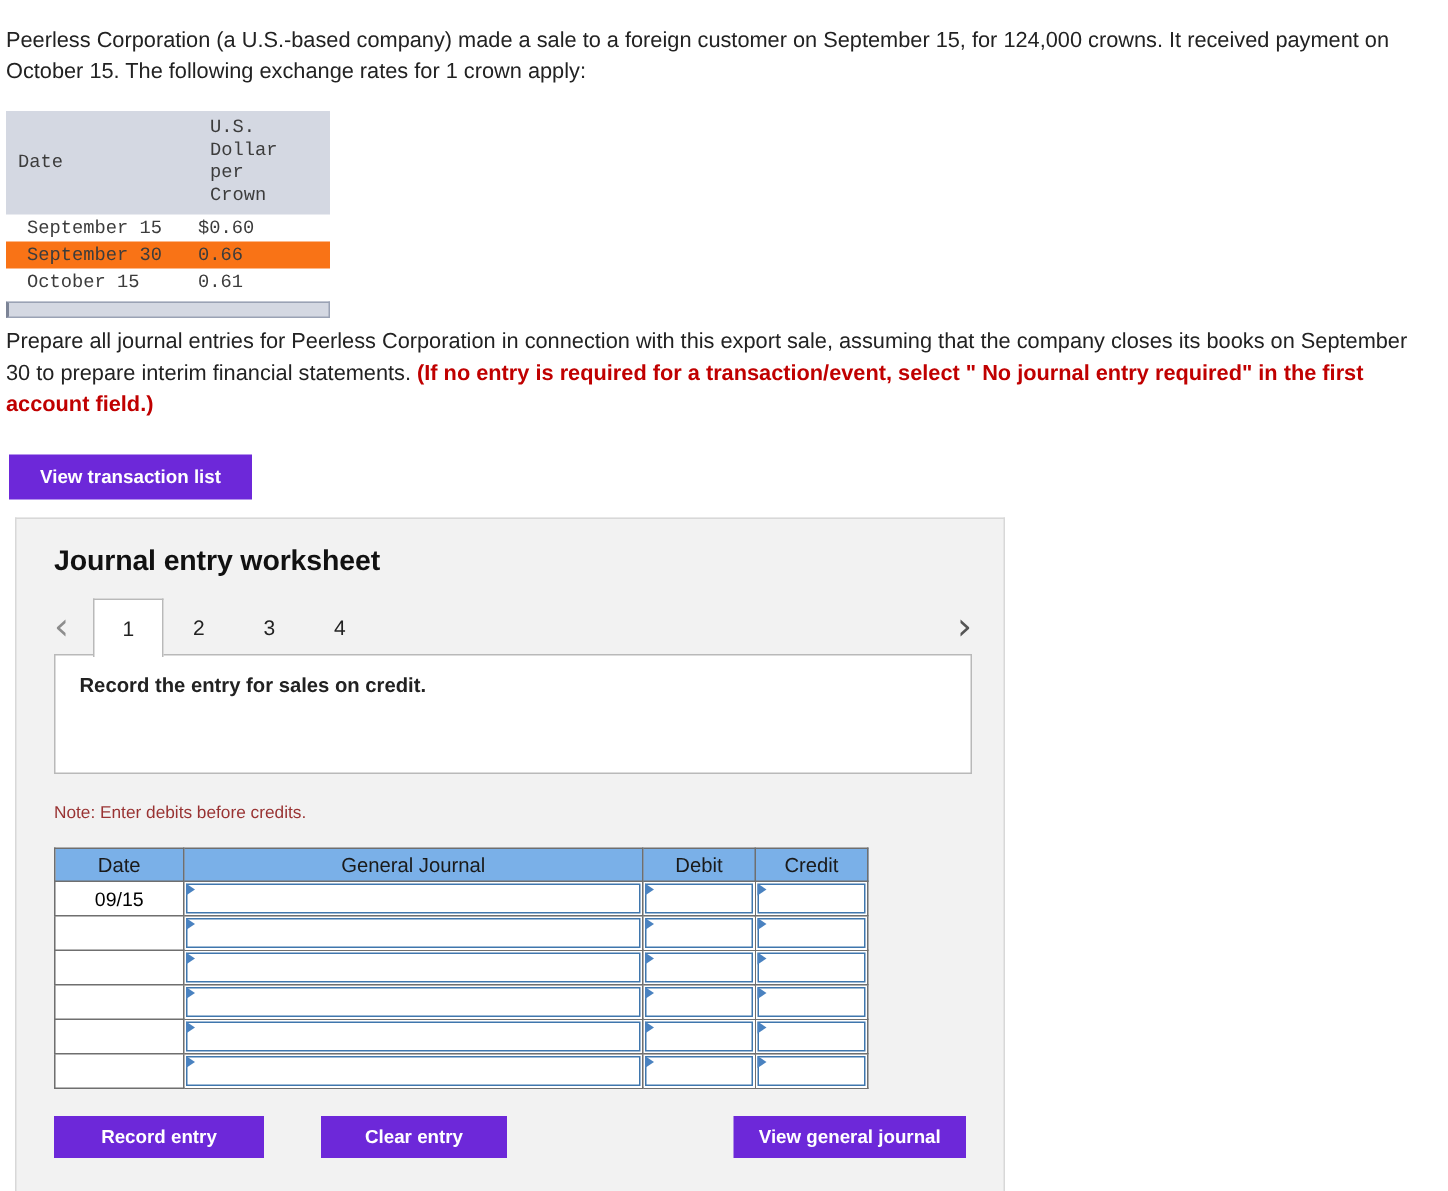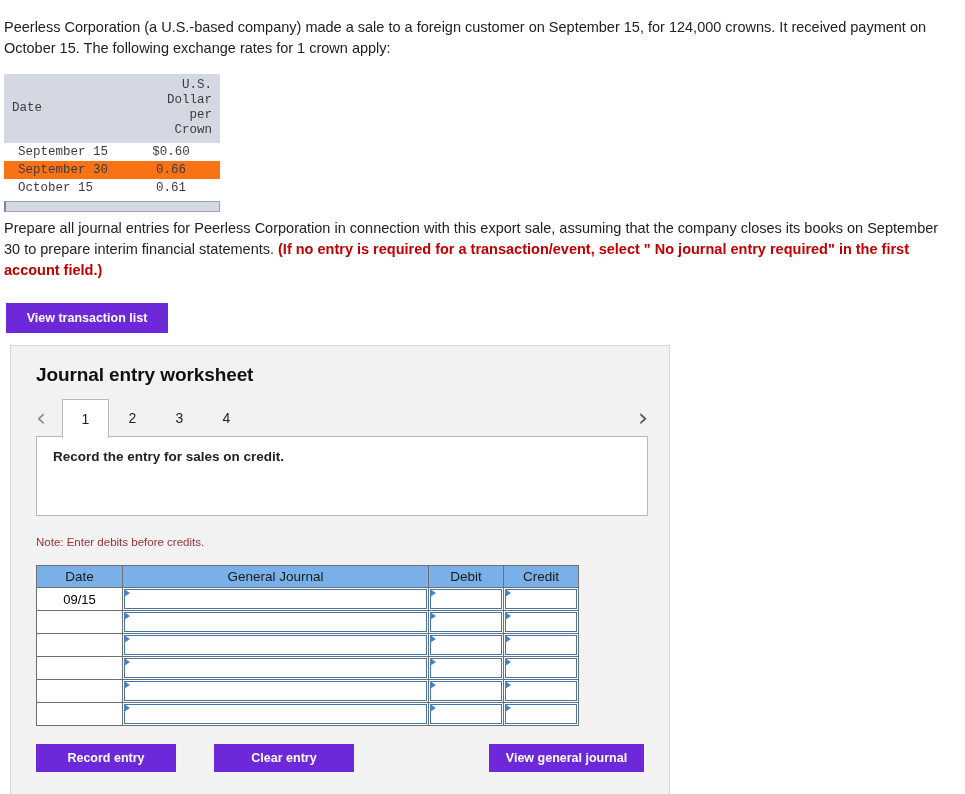--- a/index.html
+++ b/index.html
@@ -38,23 +38,23 @@
     color: #3c3c3c;
   }
   table.rate thead th {
     background: #d4d8e2;
     font-weight: normal;
     padding: 4px 8px 5px 8px;
     line-height: 15px;
     vertical-align: middle;
   }
   table.rate thead th.th-date { text-align: left; width: 128px; }
-  table.rate thead th.th-rate { text-align: right; width: 88px; }
+  table.rate thead th.th-rate { text-align: left; width: 88px; }
   table.rate tbody td { padding: 1px 8px 1px 14px; line-height: 16px; white-space: pre; }
-  table.rate tbody td.c-rate { text-align: center; padding-right: 10px; padding-left: 0; }
+  table.rate tbody td.c-rate { text-align: left; padding-right: 10px; padding-left: 0; }
   table.rate tbody tr.alt { background: #f97316; }
   .rate-scroll {
     margin-top: 4px;
     width: 216px; height: 11px;
     background: #d4d8e2;
     border: 1px solid #9aa2b4;
     border-left: 2px solid #7c8496;
   }
 
   
@@ -207,21 +207,21 @@
     position: absolute;
     left: 1px; top: 1px;
     width: 0; height: 0;
     border-top: 4px solid transparent;
     border-bottom: 4px solid transparent;
     border-left: 6px solid #4a82c0;
   }
 
   
   .btn-record { position: absolute; left: 25px; top: 398px; width: 140px; height: 28px; }
-  .btn-clear  { position: absolute; left: 203px; top: 398px; width: 140px; height: 28px; }
+  .btn-clear  { position: absolute; left: 203px; top: 398px; width: 124px; height: 28px; }
   .btn-viewgj { position: absolute; left: 478px; top: 398px; width: 155px; height: 28px; }
 </style>
 </head>
 <body>
 
 <div class="page">
 
   <div class="intro">Peerless Corporation (a U.S.-based company) made a sale to a foreign customer on September 15, for 124,000 crowns. It received payment on October 15. The following exchange rates for 1 crown apply:</div>
 
   <div class="rate-wrap">

